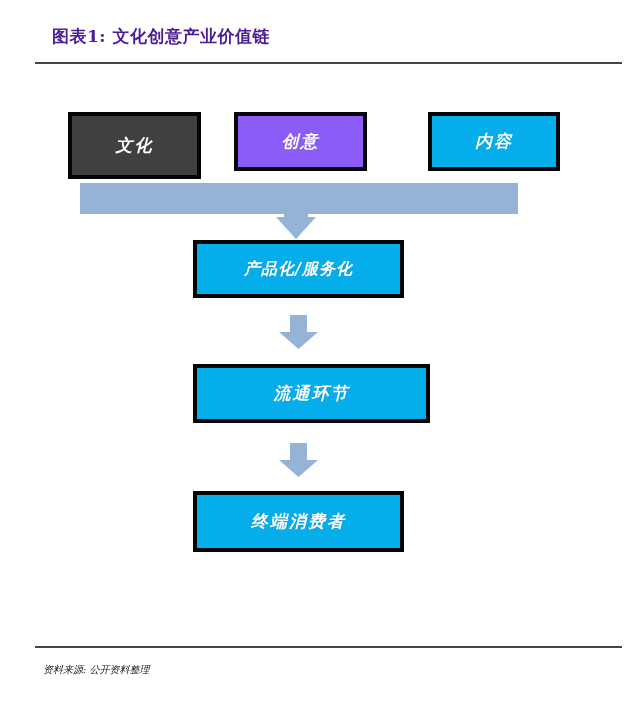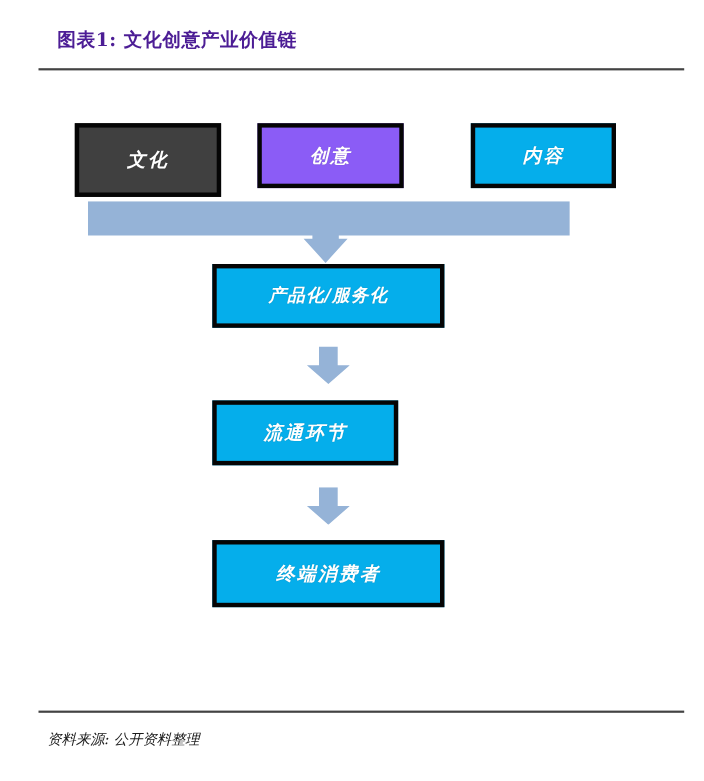--- a/index.html
+++ b/index.html
@@ -41,21 +41,21 @@
     height: 2px;
     background: #434343;
   }
   .rule.top  { top: 62px; }
   .rule.bottom { top: 646px; }
 
   .fig-source {
     position: absolute;
     left: 43px;
     top: 663px;
-    font-size: 13px;
+    font-size: 10px;
     color: #1a1a1a;
     font-style: italic;
     font-family: "DejaVu Serif", "Liberation Serif", serif;
     white-space: nowrap;
   }
 
   
   .node {
     position: absolute;
     box-sizing: border-box;
@@ -112,21 +112,21 @@
   </svg>
 
   <div class="node" style="left:193px; top:240px; width:211px; height:58px; background:#05AEEB;">
     <span class="node-label wide">产品化/服务化</span>
   </div>
 
   <svg class="arrow" style="left:279px; top:315px; width:39px; height:34px;" viewBox="0 0 39 34" xmlns="http://www.w3.org/2000/svg">
     <path d="M11,0 L28,0 L28,17 L39,17 L19.5,34 L0,17 L11,17 Z" fill="#95B3D7"></path>
   </svg>
 
-  <div class="node" style="left:193px; top:364px; width:169px; height:59px; background:#05AEEB;">
+  <div class="node" style="left:193px; top:364px; width:237px; height:59px; background:#05AEEB;">
     <span class="node-label">流通环节</span>
   </div>
 
   <svg class="arrow" style="left:279px; top:443px; width:39px; height:34px;" viewBox="0 0 39 34" xmlns="http://www.w3.org/2000/svg">
     <path d="M11,0 L28,0 L28,17 L39,17 L19.5,34 L0,17 L11,17 Z" fill="#95B3D7"></path>
   </svg>
 
   <div class="node" style="left:193px; top:491px; width:211px; height:61px; background:#05AEEB;text-align:right;">
     <span class="node-label">终端消费者</span>
   </div>

